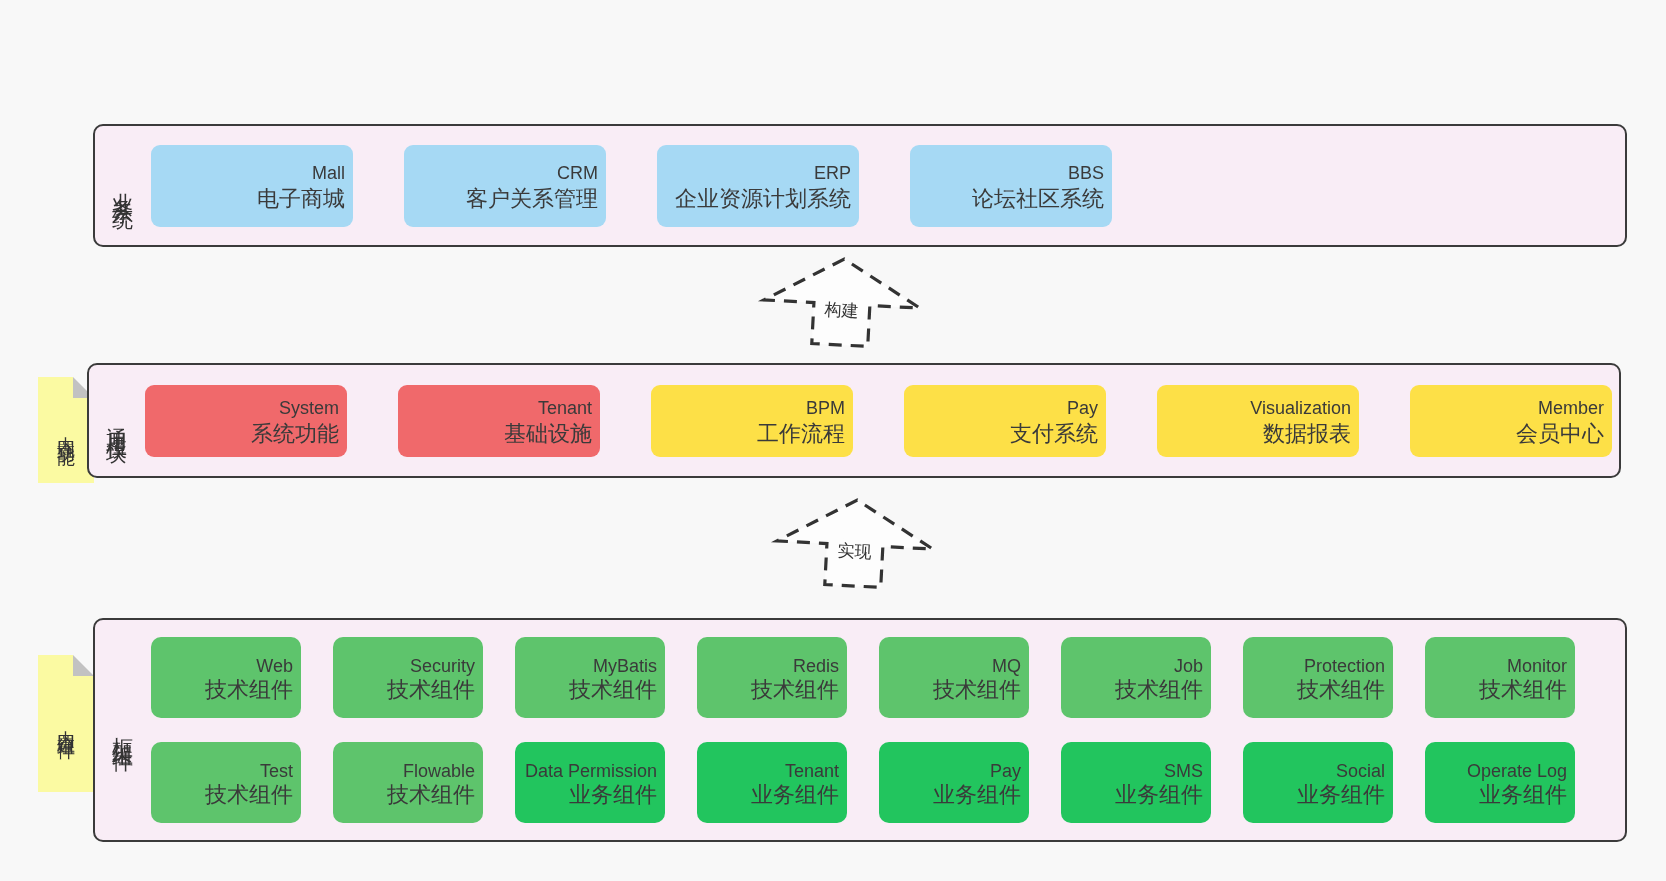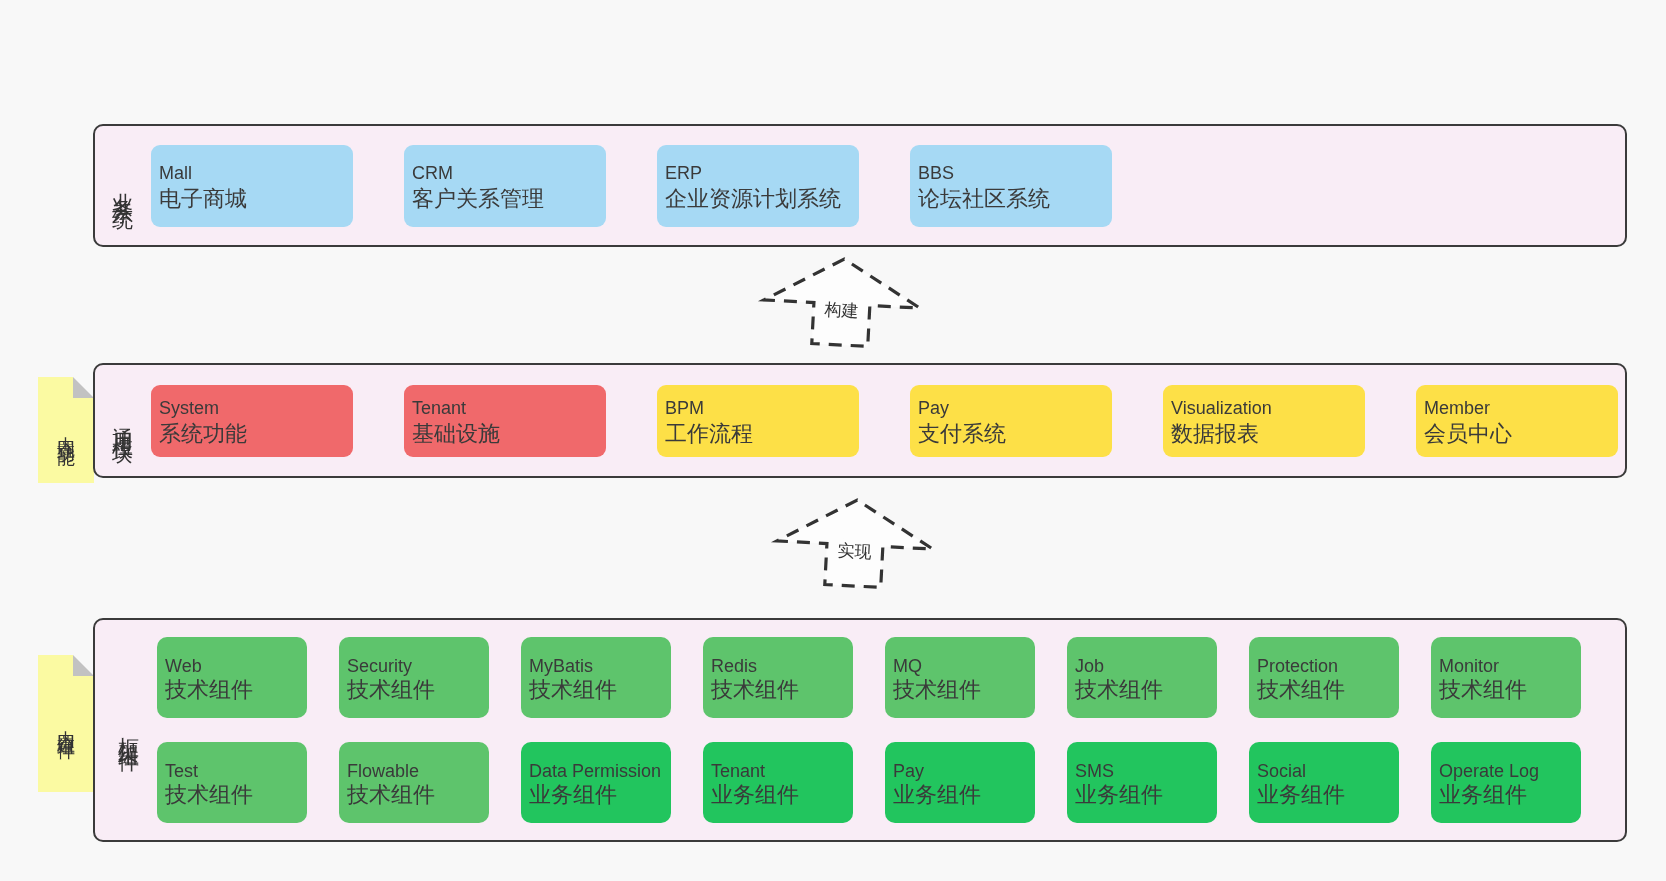--- a/index.html
+++ b/index.html
@@ -15,41 +15,41 @@
     position:absolute;
     background:#f9edf6;
     border:2px solid #3b3b3b;
     border-radius:10px;
     display:flex;
     align-items:center;
     z-index:2;
     box-sizing:border-box;
   }
   #sec-business  { left:93px;  top:124px; width:1534px; height:123px; }
-  #sec-common    { left:93px;  top:363px; width:1534px; height:115px; }
-  #sec-framework { left:93px;  top:618px; width:1534px; height:224px;padding-left:6px; }
+  #sec-common    { left:87px;  top:363px; width:1534px; height:115px; }
+  #sec-framework { left:93px;  top:618px; width:1534px; height:224px; }
 
   .vlabel-wrap {
     flex:0 0 56px;
     display:flex; justify-content:center; align-items:center;
     align-self:stretch;
   }
   .vlabel {
     writing-mode:vertical-lr;
     text-orientation:upright;
     font-size:21px;
     letter-spacing:5px;
     color:#333;
     line-height:1;
   }
   .boxes { display:flex; gap:51px; align-items:center; }
   .box {
     border-radius:9px;
     display:flex; flex-direction:column;
-    align-items:flex-start; justify-content:center;
+    align-items:flex-end; justify-content:center;
     text-align:center;
     line-height:25px;
     font-size:18px;
     box-sizing:border-box;
     padding:2px 8px;
   }
   .box .zh { font-size:22px; }
   .wide  { width:202px; height:82px; }
   #sec-common .wide { height:72px; }
   .small { width:150px; height:81px; }

